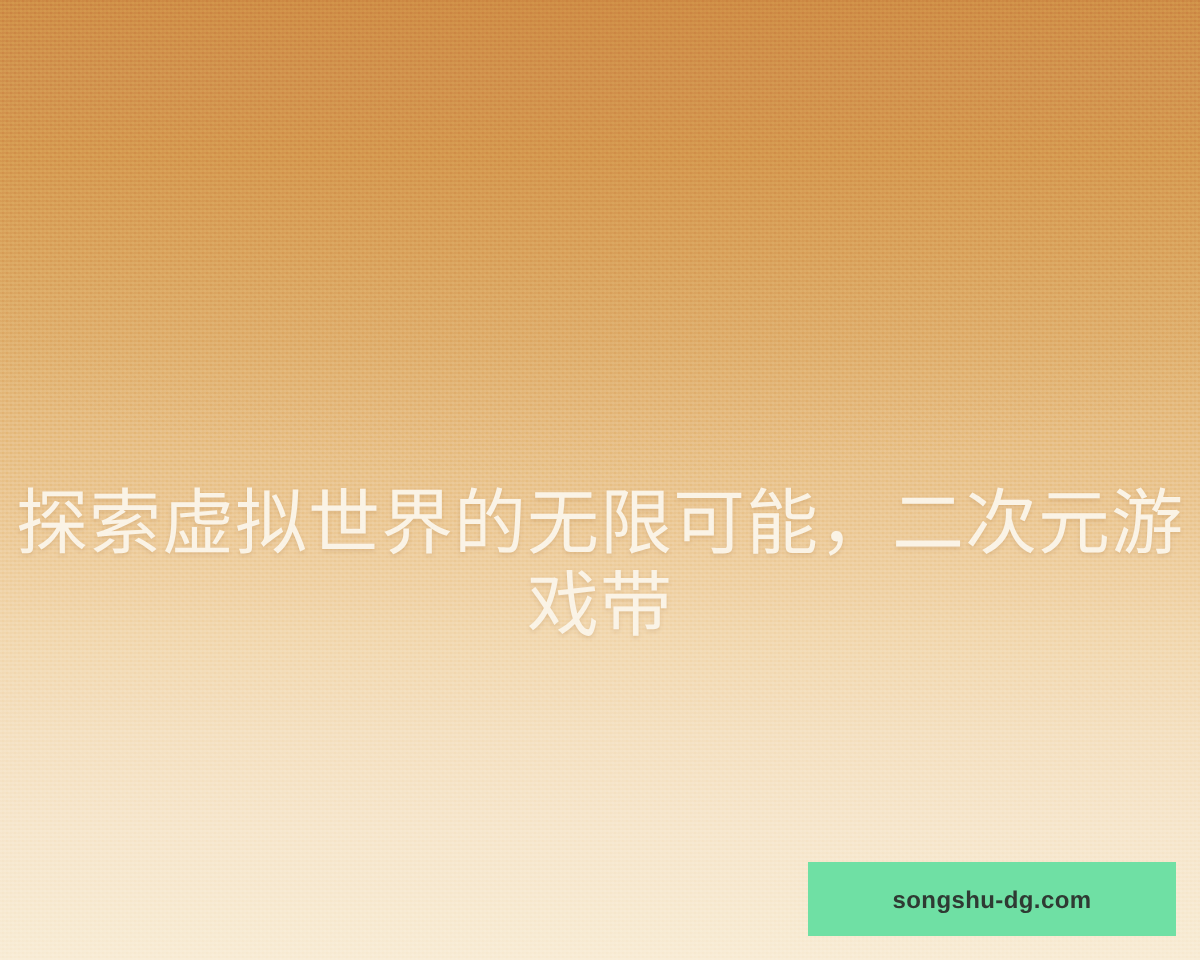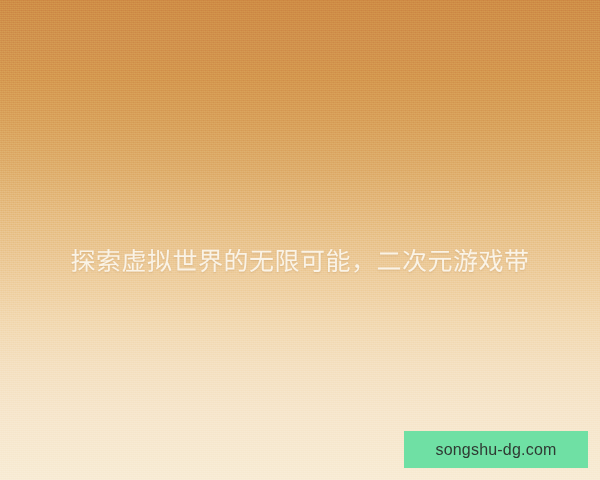--- a/index.html
+++ b/index.html
@@ -77,21 +77,21 @@
   }
 
   
   .headline {
     position: absolute;
     left: 0;
     right: 0;
     top: 200px;
     text-align: center;
     color: #faf3e6;
-    font-size: 25px;
+    font-size: 36px;
     line-height: 41px;
     letter-spacing: 0.5px;
     font-weight: 400;
     white-space: pre-line;
     text-shadow: 0 1px 2px rgba(150, 92, 40, 0.18);
     pointer-events: none;
   }
   .headline-line {
     display: block;
   }
@@ -103,24 +103,24 @@
     top: 431px;
     width: 184px;
     height: 37px;
     background-color: #6fe0a4;
     display: flex;
     align-items: center;
     justify-content: center;
   }
   .site-badge-label {
     color: #2f3a33;
-    font-size: 16px;
+    font-size: 12px;
     line-height: 1;
     letter-spacing: 0.2px;
-    font-weight: 400;
+    font-weight: 700;
     white-space: nowrap;
     text-align: right;
   }
 </style>
 </head>
 <body>
 
 <div class="banner">
 
   <div class="banner-gradient"></div>

